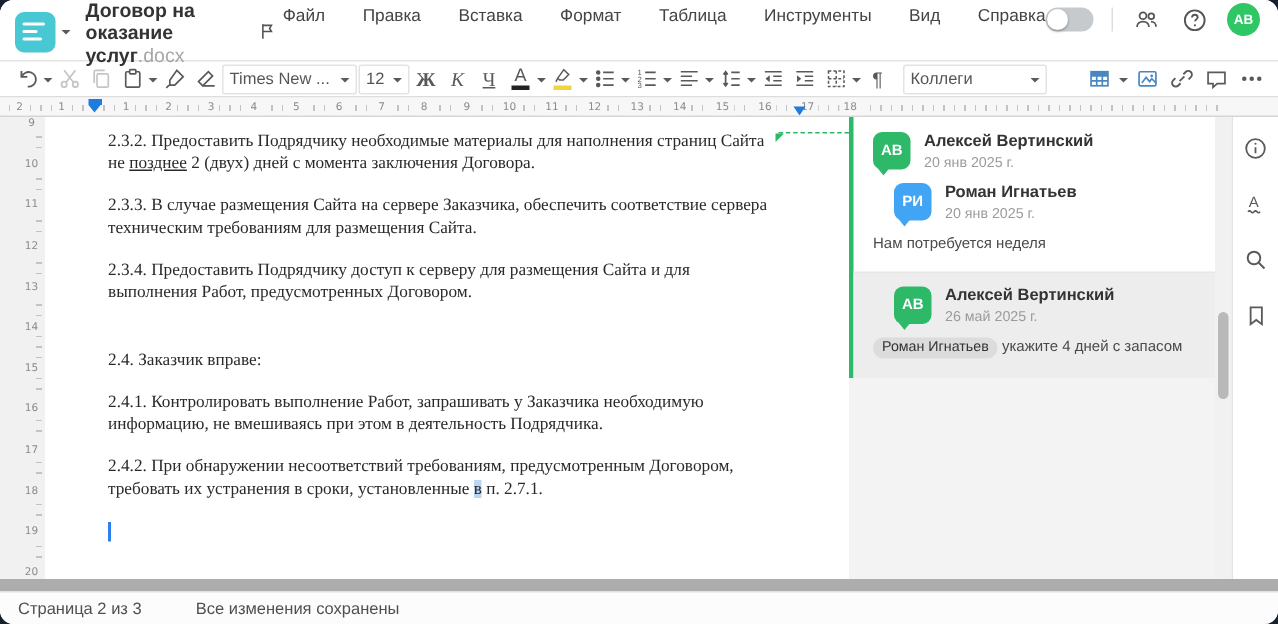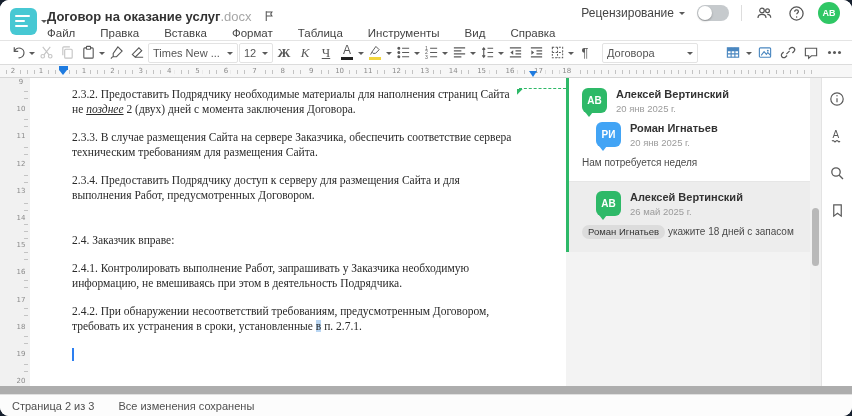--- a/index.html
+++ b/index.html
@@ -13,21 +13,21 @@
           border-radius:9px; overflow:hidden;}
 
   
   .titlebar{height:40px; display:flex; align-items:stretch; padding-left:10px; background:#fff;}
   .logo-wrap{display:flex; align-items:center; gap:4px; padding-top:2px;}
   .logo{width:27px; height:27px; border-radius:6px; background:var(--teal);
         display:flex; flex-direction:column; justify-content:center; gap:2.5px; padding-left:5px;}
   .logo i{display:block; height:2.5px; border-radius:2px; background:#fff;}
   .logo i:nth-child(1){width:15px;} .logo i:nth-child(2){width:10px;} .logo i:nth-child(3){width:13px;}
   .caret{width:0;height:0;border:3.5px solid transparent;border-top-color:#5a5a5a;margin-top:4px;display:inline-block;}
-  .title-area{display:flex; flex-direction:column; justify-content:space-between; padding:5px 0 3px 0;}
+  .title-area{margin-left:10px; display:flex; flex-direction:row; justify-content:space-between; padding:5px 0 3px 0;}
   .title-row{display:flex; align-items:center; gap:8px; font-size:13px;}
   .doc-title{font-weight:bold; color:#333;}
   .doc-ext{color:#a6a6a6;}
   .menu-row{display:flex; gap:25px; font-size:11.5px; color:#444;}
   .menu-row span{cursor:default;}
   .header-right{margin-left:auto; display:flex; align-items:center; gap:12px; padding:0 12px 14px 0;}
   .review{display:flex; align-items:center; gap:5px; font-size:12px; color:#444;}
   .toggle{width:32px; height:16px; border-radius:8px; background:#c6cacd; position:relative;}
   .toggle .knob{position:absolute; left:1px; top:1px; width:14px; height:14px; border-radius:50%;
                 background:#fff; box-shadow:0 1px 2px rgba(0,0,0,.3);}
@@ -73,21 +73,21 @@
   .v-ruler .ticks{position:absolute; top:0; bottom:0; left:24px; width:4px;
     background:repeating-linear-gradient(180deg, transparent 0 6px, #c3c3c3 6px 7px);}
   .vnum{position:absolute; left:14px; transform:translateY(-50%); font-family:"DejaVu Sans",sans-serif;
         font-size:7px; color:#8a8a8a; background:#f1f1f1; padding:2px 0; width:14px; text-align:center;}
 
   .page{position:absolute; left:30px; top:0; width:536px; bottom:0; background:#fff;
         padding:9px 50px 0 42px; font-family:"Liberation Serif",serif;
         font-size:11.5px; line-height:14.6px; color:#2a2a2a;}
   .page p{margin-bottom:14px;}
   .gap-big{margin-top:30px;}
-  .u{text-decoration:underline;font-style:italic;}
+  .u{text-decoration:underline;}
   .hl-sel{background:var(--sel);}
   .text-cursor{width:1.5px; height:13px; background:var(--cursor); margin-top:2px;}
 
   .connector{position:absolute; left:519px; top:10px; width:47px; border-top:1.5px dashed var(--green);}
   .connector i{position:absolute; left:-6px; top:-4px; width:0; height:0;
                border:4px solid transparent; border-right-color:var(--green); transform:rotate(45deg);}
 
   
   .comments-panel{position:absolute; left:566px; top:0; width:244px; bottom:0; background:#f3f3f3;}
   .thread{background:#fff; border-left:3px solid var(--green); padding-top:10px;}
@@ -112,21 +112,21 @@
                       border-radius:4px; background:#b9b9b9;}
   .right-bar{position:absolute; left:821px; top:0; bottom:0; width:31px; background:#fff;
              border-left:1px solid #e3e3e3; display:flex; flex-direction:column;
              align-items:center; padding-top:10px; gap:15px;}
   .right-bar .tb{color:#5a5a5a;}
 
   
   .h-strip{height:8px; background:#adadad;}
   .statusbar{height:22px; background:#fcfcfc; border-top:1px solid #e0e0e0;
              display:flex; align-items:center; padding:0 12px; font-size:11px; color:#505050;}
-  .statusbar .saved{margin-left:24px;}
+  .statusbar .saved{margin-left:36px;}
   .zoom-area{margin-left:auto; display:flex; align-items:center; gap:9px; padding-right:150px;}
   .zoom-val{color:#333; display:flex; align-items:center; gap:4px;}
   .slider{width:74px; height:2px; background:#c2c2c2; border-radius:1px; position:relative;}
   .slider .dot{position:absolute; left:45%; top:-3px; width:8px; height:8px; border-radius:50%; background:#3d3d3d;}
   .pm{font-size:13px; color:#555; line-height:10px;}
 </style>
 </head>
 <body>
 
 <div class="window">
@@ -157,24 +157,20 @@
         <span>Правка</span>
         <span>Вставка</span>
         <span>Формат</span>
         <span>Таблица</span>
         <span>Инструменты</span>
         <span>Вид</span>
         <span>Справка</span>
       </div>
     </div>
     <div class="header-right">
-      <span class="review">
-        <span>Рецензирование</span>
-        <span class="caret"></span>
-      </span>
       <span class="toggle">
           <span class="knob"></span>
         </span>
       <span class="vsep"></span>
       <span class="tb">
         <svg width="18" height="16" viewBox="0 0 16 16" fill="none" stroke="#555" stroke-width="1.2">
             <circle cx="6" cy="5.5" r="2.3"></circle>
             <path d="M2 13c0-2.3 1.8-3.6 4-3.6s4 1.3 4 3.6"></path>
             <circle cx="11.5" cy="5.8" r="1.9"></circle>
             <path d="M11.3 9.4c2 0 3.4 1.4 3.4 3.4"></path>
@@ -299,21 +295,21 @@
     </span>
     <span class="tb">
       <svg width="15" height="15" viewBox="0 0 16 16" stroke="#595959" stroke-width="1.1" fill="none">
           <rect x="2.5" y="2.5" width="11" height="11" stroke-dasharray="2 1.5"></rect>
           <path d="M8 2.5v11M2.5 8h11" stroke-dasharray="2 1.5"></path>
         </svg>
     </span>
     <span class="caret"></span>
     <span class="tb" style="font-size:13px">¶</span>
     <span class="tb-combo stylebox">
-      <span>Договора</span>
+      <span>Коллеги</span>
         <span class="caret"></span>
     </span>
     <div class="right-tools">
       <span class="tb">
         <svg width="16" height="15" viewBox="0 0 16 16" stroke="#4a87c0" stroke-width="1.2" fill="none">
             <rect x="2" y="3" width="12" height="10"></rect>
             <path d="M2 6h12M2 9.5h12M6 3v10M10 3v10"></path>
             <rect x="2" y="3" width="12" height="3" fill="#4a87c0" stroke="none"></rect>
           </svg>
       </span>
@@ -438,21 +434,21 @@
         <div class="c-divider"></div>
 
         <div class="c-block-gray">
           <div class="c-head indent">
             <span class="bub green">АВ</span>
             <span>
               <div class="c-name">Алексей Вертинский</div>
               <div class="c-date">26 май 2025 г.</div>
             </span>
           </div>
-          <div class="c-body"><span class="mention">Роман Игнатьев</span><span> укажите 18 дней с запасом</span></div>
+          <div class="c-body"><span class="mention">Роман Игнатьев</span><span> укажите 4 дней с запасом</span></div>
         </div>
 
       </div>
     </div>
 
     <div class="v-scrollbar">
         <div class="thumb"></div>
       </div>
 
     <div class="right-bar">

